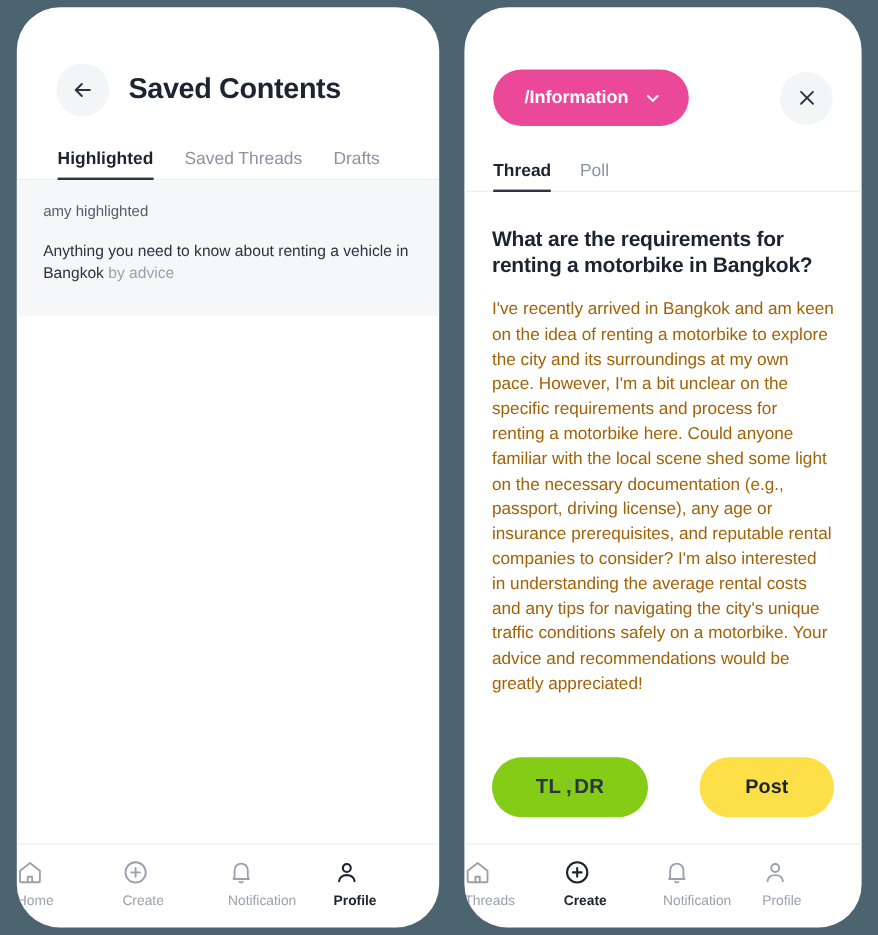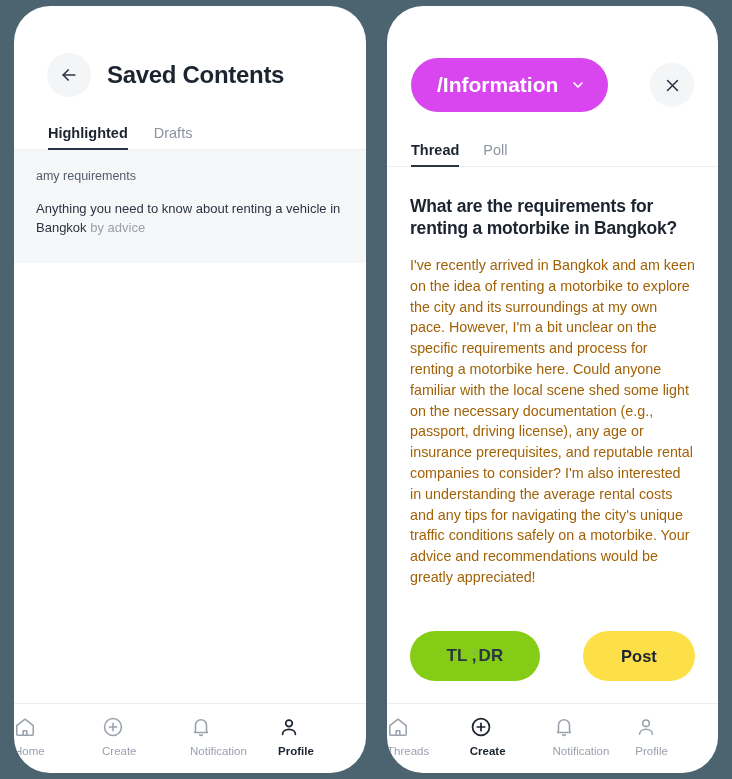--- a/index.html
+++ b/index.html
@@ -141,23 +141,23 @@
   .right-header {
     display: flex;
     align-items: center;
     justify-content: space-between;
     padding: 52px 24px 0 24px;
   }
   .chip {
     display: inline-flex;
     align-items: center;
     gap: 12px;
-    background: #d946ef;
+    background: #ec4899;
     color: #ffffff;
-    font-size: 21px;
+    font-size: 15px;
     font-weight: bold;
     border-radius: 28px;
     padding: 15px 22px 15px 26px;
     cursor: pointer;
     border: none;
     font-family: inherit;
     justify-content: space-between;
   }
   .chip svg { display: block; }
 
@@ -285,26 +285,27 @@
             <path d="M19 12H5"></path>
               <path d="M11 18l-6-6 6-6"></path>
           </svg>
         </span>
       </button>
       <div class="page-title">Saved Contents</div>
     </div>
 
     <div class="tabs">
       <button class="tab active">Highlighted</button>
+      <button class="tab">Saved Threads</button>
       <button class="tab">Drafts</button>
     </div>
 
     <div class="left-body">
       <div class="highlight-card">
-        <div class="hl-author">amy requirements</div>
+        <div class="hl-author">amy highlighted</div>
         <div class="hl-source">
           <span>Anything you need to know about renting a vehicle in Bangkok</span>
           <span class="by">by advice</span>
         </div>
       </div>
     </div>
 
     <div class="bottom-nav">
       <button class="nav-item">
         <span class="nav-icon">

